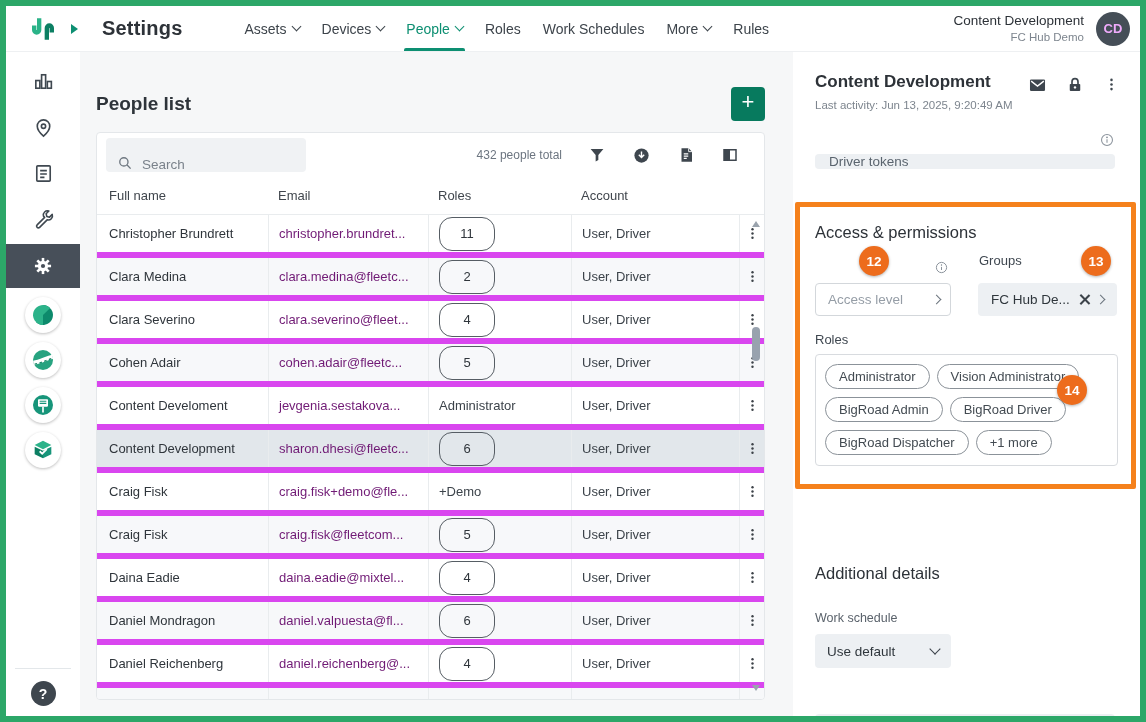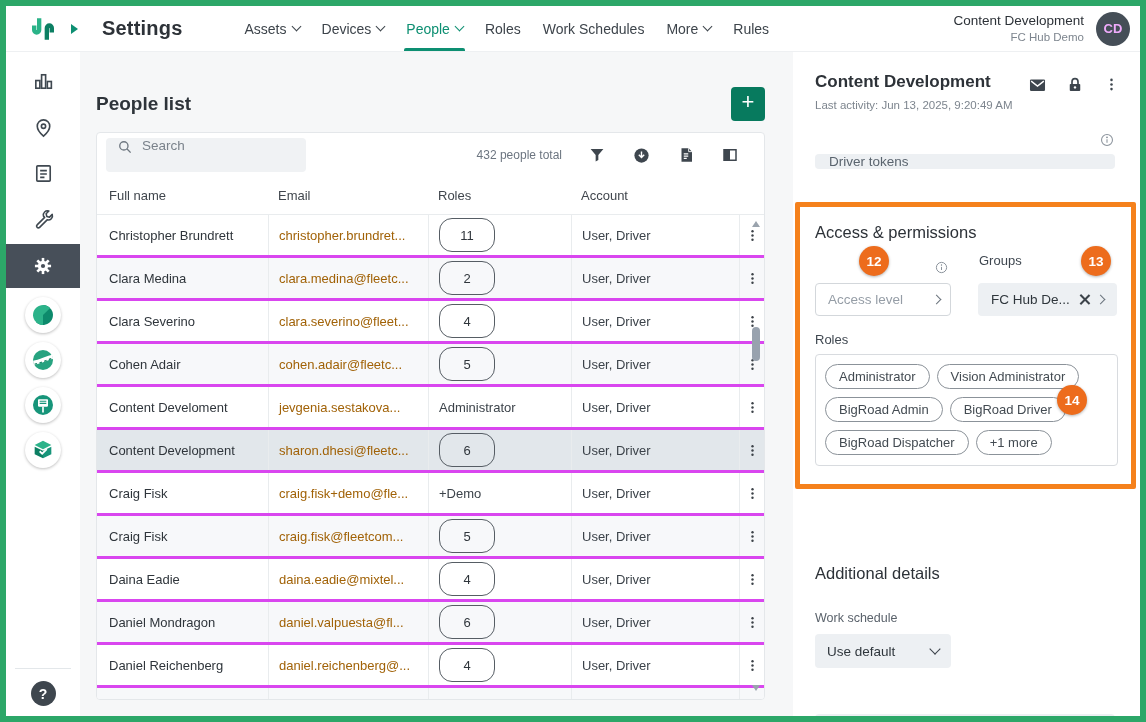--- a/index.html
+++ b/index.html
@@ -55,41 +55,41 @@
   .main-head { display:flex; align-items:center; justify-content:space-between; padding:23px 28px 0 16px; height:80px; }
   .page-title { font-size:19px; color:#2e343a; }
   .add-btn { width:34px; height:34px; background:#077a5e; border:none; border-radius:4px; color:#fff;
              font-size:22px; line-height:1; cursor:pointer; display:flex; align-items:center; justify-content:center;
              padding-bottom:3px; }
 
   .card { margin:0 28px 16px 16px; background:#fff; border:1px solid #e4e7ea; border-radius:4px;
           height:568px; overflow:hidden; position:relative; }
 
   .toolbar { height:44px; display:flex; align-items:center; padding:0 25px 0 9px; }
-  .search-box { width:200px; height:34px; background:#f0f2f4; border-radius:4px; display:flex; align-items:flex-start;
+  .search-box { width:200px; height:34px; background:#f0f2f4; border-radius:4px; display:flex; align-items:flex-end;
                 padding:0 10px; gap:8px; }
   .search-box input { border:none; background:transparent; outline:none; font-size:13.5px; color:#3c434a;
                       font-family:"Liberation Sans",sans-serif; width:150px; }
   .search-box input::placeholder { color:#7a828b; }
   .total-label { margin-left:auto; font-size:12px; color:#6c7580; margin-right:26px; }
   .tool-icons { display:flex; align-items:center; gap:26px; }
   .icon-btn { background:none; border:none; cursor:pointer; padding:0; display:flex; }
 
   .t-head { display:grid; grid-template-columns:159px 160px 143px 168px 1fr; height:38px; align-items:center;
             border-bottom:1px solid #e9ecee; padding-left:12px; font-size:13px; color:#40464d; }
   .t-head > div { padding-left:10px; }
   .t-head > div:first-child { padding-left:0; }
   .t-rows .t-row { display:grid; grid-template-columns:159px 160px 143px 168px 1fr; height:43px;
-            border-bottom:3px solid #d946ef; padding-left:12px; font-size:13px; cursor:pointer; }
+            border-bottom:6px solid #d946ef; padding-left:12px; font-size:13px; cursor:pointer; }
   .t-rows .t-row:nth-of-type(even) { background:#f7f8fa; }
   .t-rows .t-row.selected { background:#e2e7eb; }
   .t-row > div { display:flex; align-items:center; border-left:1px solid #e9ecee; padding-left:10px; height:100%; min-width:0; }
   .t-row > div:first-child { border-left:none; padding-left:0; }
   .cell-name { color:#2f353b; }
-  .cell-email { color:#a16207; }
+  .cell-email { color:#701a75; }
   .cell-account { color:#3c434a; }
   .pill { border:1px solid #565d64; border-radius:13px; min-width:56px; height:25px; display:flex;
           align-items:center; justify-content:center; font-size:13px; color:#2f353b; background:transparent; padding:16px 12px; }
   .roles-plain { color:#3c434a; }
   .cell-kebab { justify-content:center; padding-left:0 !important; }
 
   .v-scroll { position:absolute; top:84px; bottom:4px; right:2px; width:12px; display:flex;
               flex-direction:column; align-items:center; }
   .v-scroll .arr-up { width:0;height:0;border-left:4px solid transparent;border-right:4px solid transparent;
                       border-bottom:6px solid #9aa3ad; margin-top:4px; cursor:pointer;}
@@ -125,21 +125,21 @@
   .select-field { height:33px; border:1px solid #d3d7db; border-radius:4px; background:#fff; display:flex;
                   align-items:center; padding:0 10px 0 12px; font-size:13.5px; color:#959da6; cursor:pointer; }
   .select-field .chev-r { margin-left:auto; }
   .group-chip { height:33px; background:#edf0f3; border-radius:4px; display:flex; align-items:center;
                 padding:0 10px 0 13px; font-size:13.5px; color:#2f363c; cursor:pointer; }
   .roles-label { margin:16px 0 7px 2px; font-size:13px; color:#3f4750; }
   .roles-box { margin-left:2px; border:1px solid #d8dbdf; border-radius:4px; padding:9px 9px 10px;
                display:flex; flex-wrap:wrap; gap:8px 7px; position:relative; }
   .role-chip { border:1.4px solid #8b9299; border-radius:14px; padding:4px 13px; font-size:13px;
                color:#434b52; background:#fff; cursor:pointer; white-space:nowrap; }
-  .badge-14 { position:absolute; right:30px; top:30px;text-align:right; }
+  .badge-14 { position:absolute; right:30px; top:20px;text-align:right; }
 
   .additional { padding:0 25px 0 22px;margin-top:44px; }
   .additional .sec-title { margin-top:31px; }
   .ws-label { margin-top:28px; font-size:12.5px; color:#5a626b; }
   .ws-select { margin-top:9px; width:136px; height:34px; background:#edf0f3; border-radius:4px; display:flex;
                align-items:center; padding:0 12px; font-size:13.5px; color:#2f363c; cursor:pointer; }
   .ws-select .chev-d { margin-left:auto; }
   .labels-field { margin-top:46px; }
 
   .chev-r { width:7px; height:7px; border-right:1.6px solid #6b747d; border-top:1.6px solid #6b747d;

